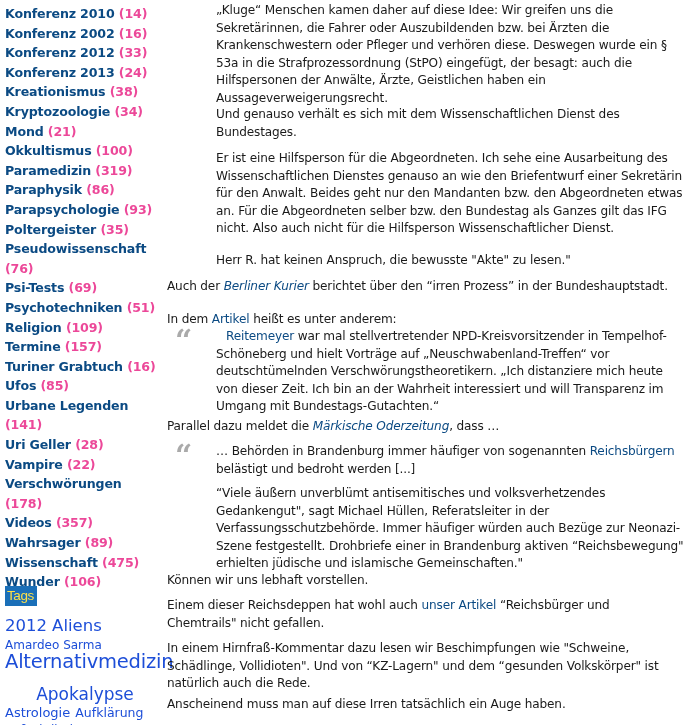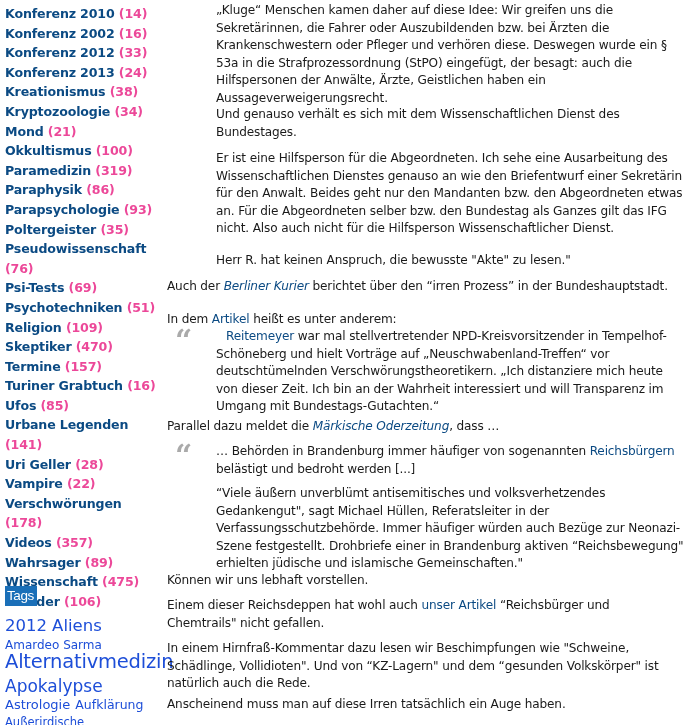--- a/index.html
+++ b/index.html
@@ -41,21 +41,21 @@
       letter-spacing: -0.15px;
     }
     .cat-item a { color: #0b4a83; }
     .cat-count { color: #ec4899; margin-top: 20px; }
 
     .tags-heading {
       position: absolute;
       top: 586px;
       left: 0;
       background: #1a6fb8;
-      color: #ffffff;
+      color: #fde047;
       font-size: 13.5px;
       line-height: 20px;
       padding: 0 3px 0 2px;
       font-family: "Liberation Sans", sans-serif;
       letter-spacing: -0.4px;
     }
     .tag-cloud {
       position: absolute;
       top: 618px;
       left: 0;
@@ -110,21 +110,20 @@
       <li class="cat-item"><a href="#">Mond</a> <span class="cat-count">(21)</span></li>
       <li class="cat-item"><a href="#">Okkultismus</a> <span class="cat-count">(100)</span></li>
       <li class="cat-item"><a href="#">Paramedizin</a> <span class="cat-count">(319)</span></li>
       <li class="cat-item"><a href="#">Paraphysik</a> <span class="cat-count">(86)</span></li>
       <li class="cat-item"><a href="#">Parapsychologie</a> <span class="cat-count">(93)</span></li>
       <li class="cat-item"><a href="#">Poltergeister</a> <span class="cat-count">(35)</span></li>
       <li class="cat-item"><a href="#">Pseudowissenschaft</a> <span class="cat-count">(76)</span></li>
       <li class="cat-item"><a href="#">Psi-Tests</a> <span class="cat-count">(69)</span></li>
       <li class="cat-item"><a href="#">Psychotechniken</a> <span class="cat-count">(51)</span></li>
       <li class="cat-item"><a href="#">Religion</a> <span class="cat-count">(109)</span></li>
-      <li class="cat-item"><a href="#">Skeptiker</a> <span class="cat-count">(470)</span></li>
       <li class="cat-item"><a href="#">Termine</a> <span class="cat-count">(157)</span></li>
       <li class="cat-item"><a href="#">Turiner Grabtuch</a> <span class="cat-count">(16)</span></li>
       <li class="cat-item"><a href="#">Ufos</a> <span class="cat-count">(85)</span></li>
       <li class="cat-item"><a href="#">Urbane Legenden</a> <span class="cat-count">(141)</span></li>
       <li class="cat-item"><a href="#">Uri Geller</a> <span class="cat-count">(28)</span></li>
       <li class="cat-item"><a href="#">Vampire</a> <span class="cat-count">(22)</span></li>
       <li class="cat-item"><a href="#">Verschwörungen</a> <span class="cat-count">(178)</span></li>
       <li class="cat-item"><a href="#">Videos</a> <span class="cat-count">(357)</span></li>
       <li class="cat-item"><a href="#">Wahrsager</a> <span class="cat-count">(89)</span></li>
       <li class="cat-item"><a href="#">Wissenschaft</a> <span class="cat-count">(475)</span></li>
@@ -137,21 +136,21 @@
     <div class="tag-row" style="margin-bottom:1px;">
       <a href="#" class="t-l2">2012</a>
       <a href="#" class="t-l2">Aliens</a>
     </div>
     <div class="tag-row" style="margin-top:1px;">
       <a href="#" class="t-md">Amardeo Sarma</a>
     </div>
     <div class="tag-row">
       <a href="#" class="t-xl" style="font-size:19.5px;letter-spacing:-0.2px;">Alternativmedizin</a>
     </div>
-    <div class="tag-row" style="margin-top:7px;">
+    <div class="tag-row" style="margin-top:15px;text-align:center;">
       <a href="#" class="t-xl" style="font-size:17px;">Apokalypse</a>
     </div>
     <div class="tag-row" style="margin-top:1px;">
       <a href="#" class="t-sm" style="font-size:13px;">Astrologie</a>
       <a href="#" class="t-md" style="font-size:12.5px;">Aufklärung</a>
     </div>
     <div class="tag-row" style="margin-top:1px;">
       <a href="#" class="t-md" style="font-size:11.5px;">Außerirdische</a>
     </div>
   </div>

